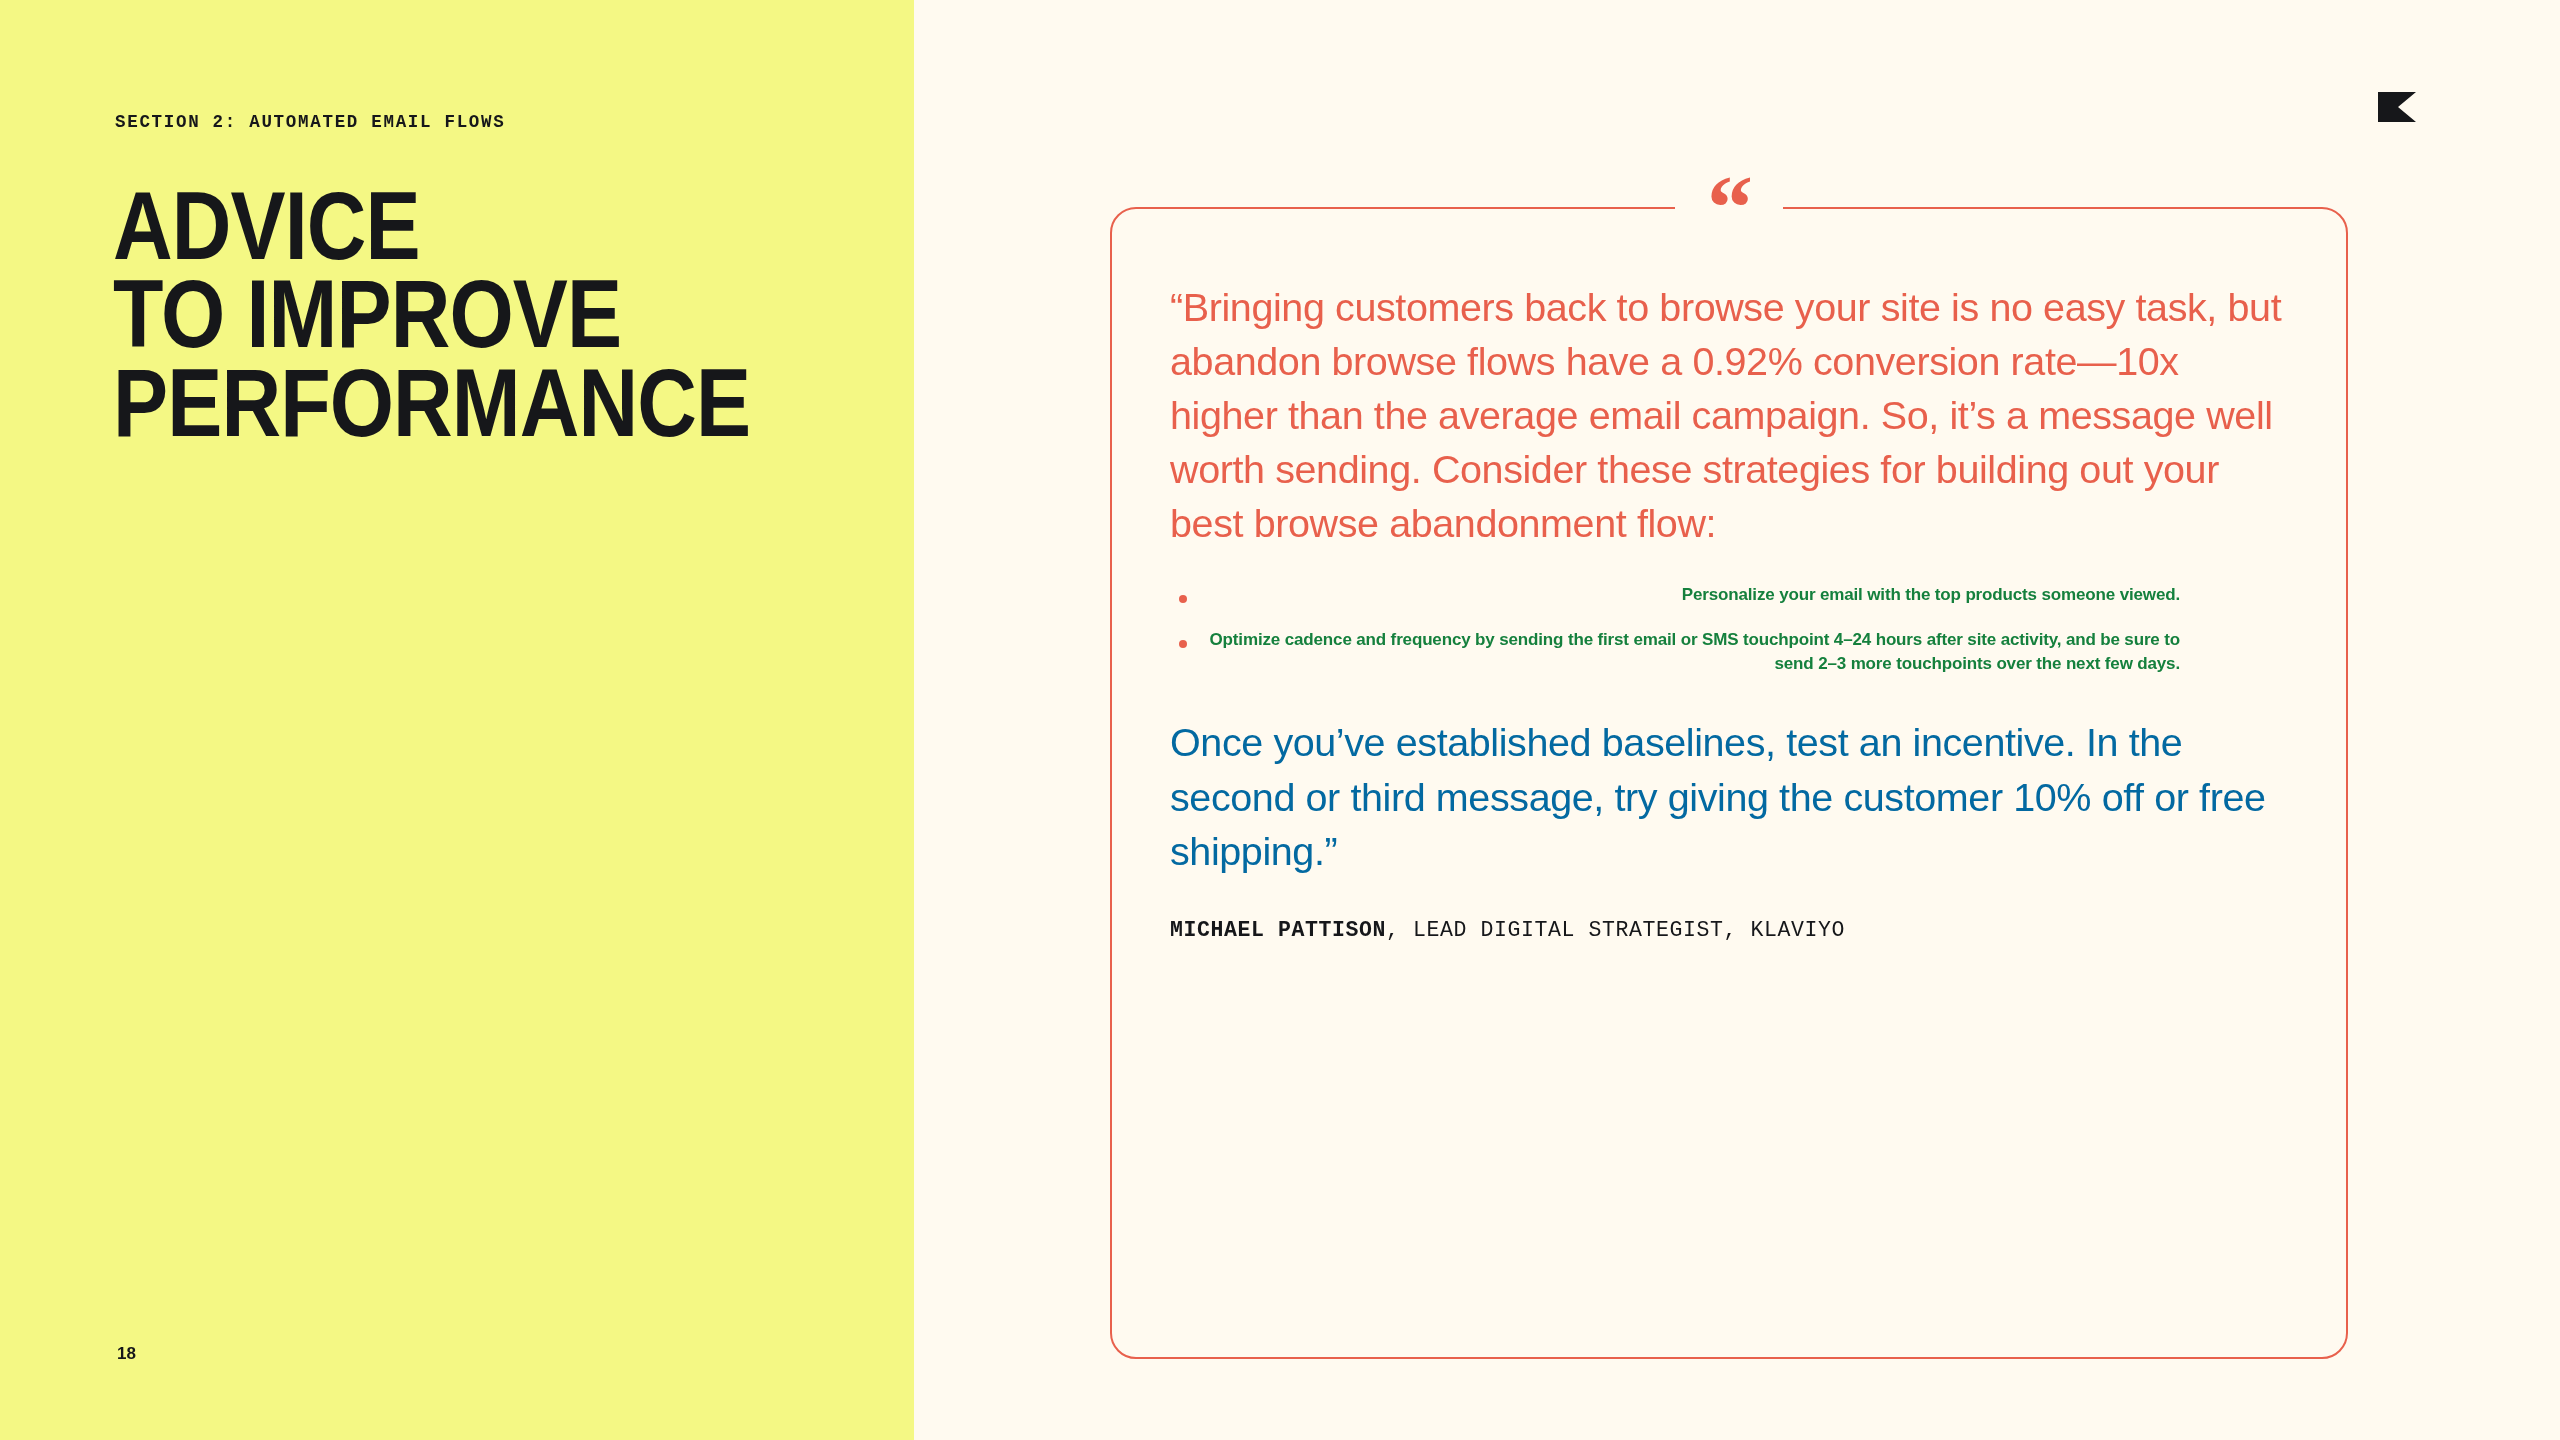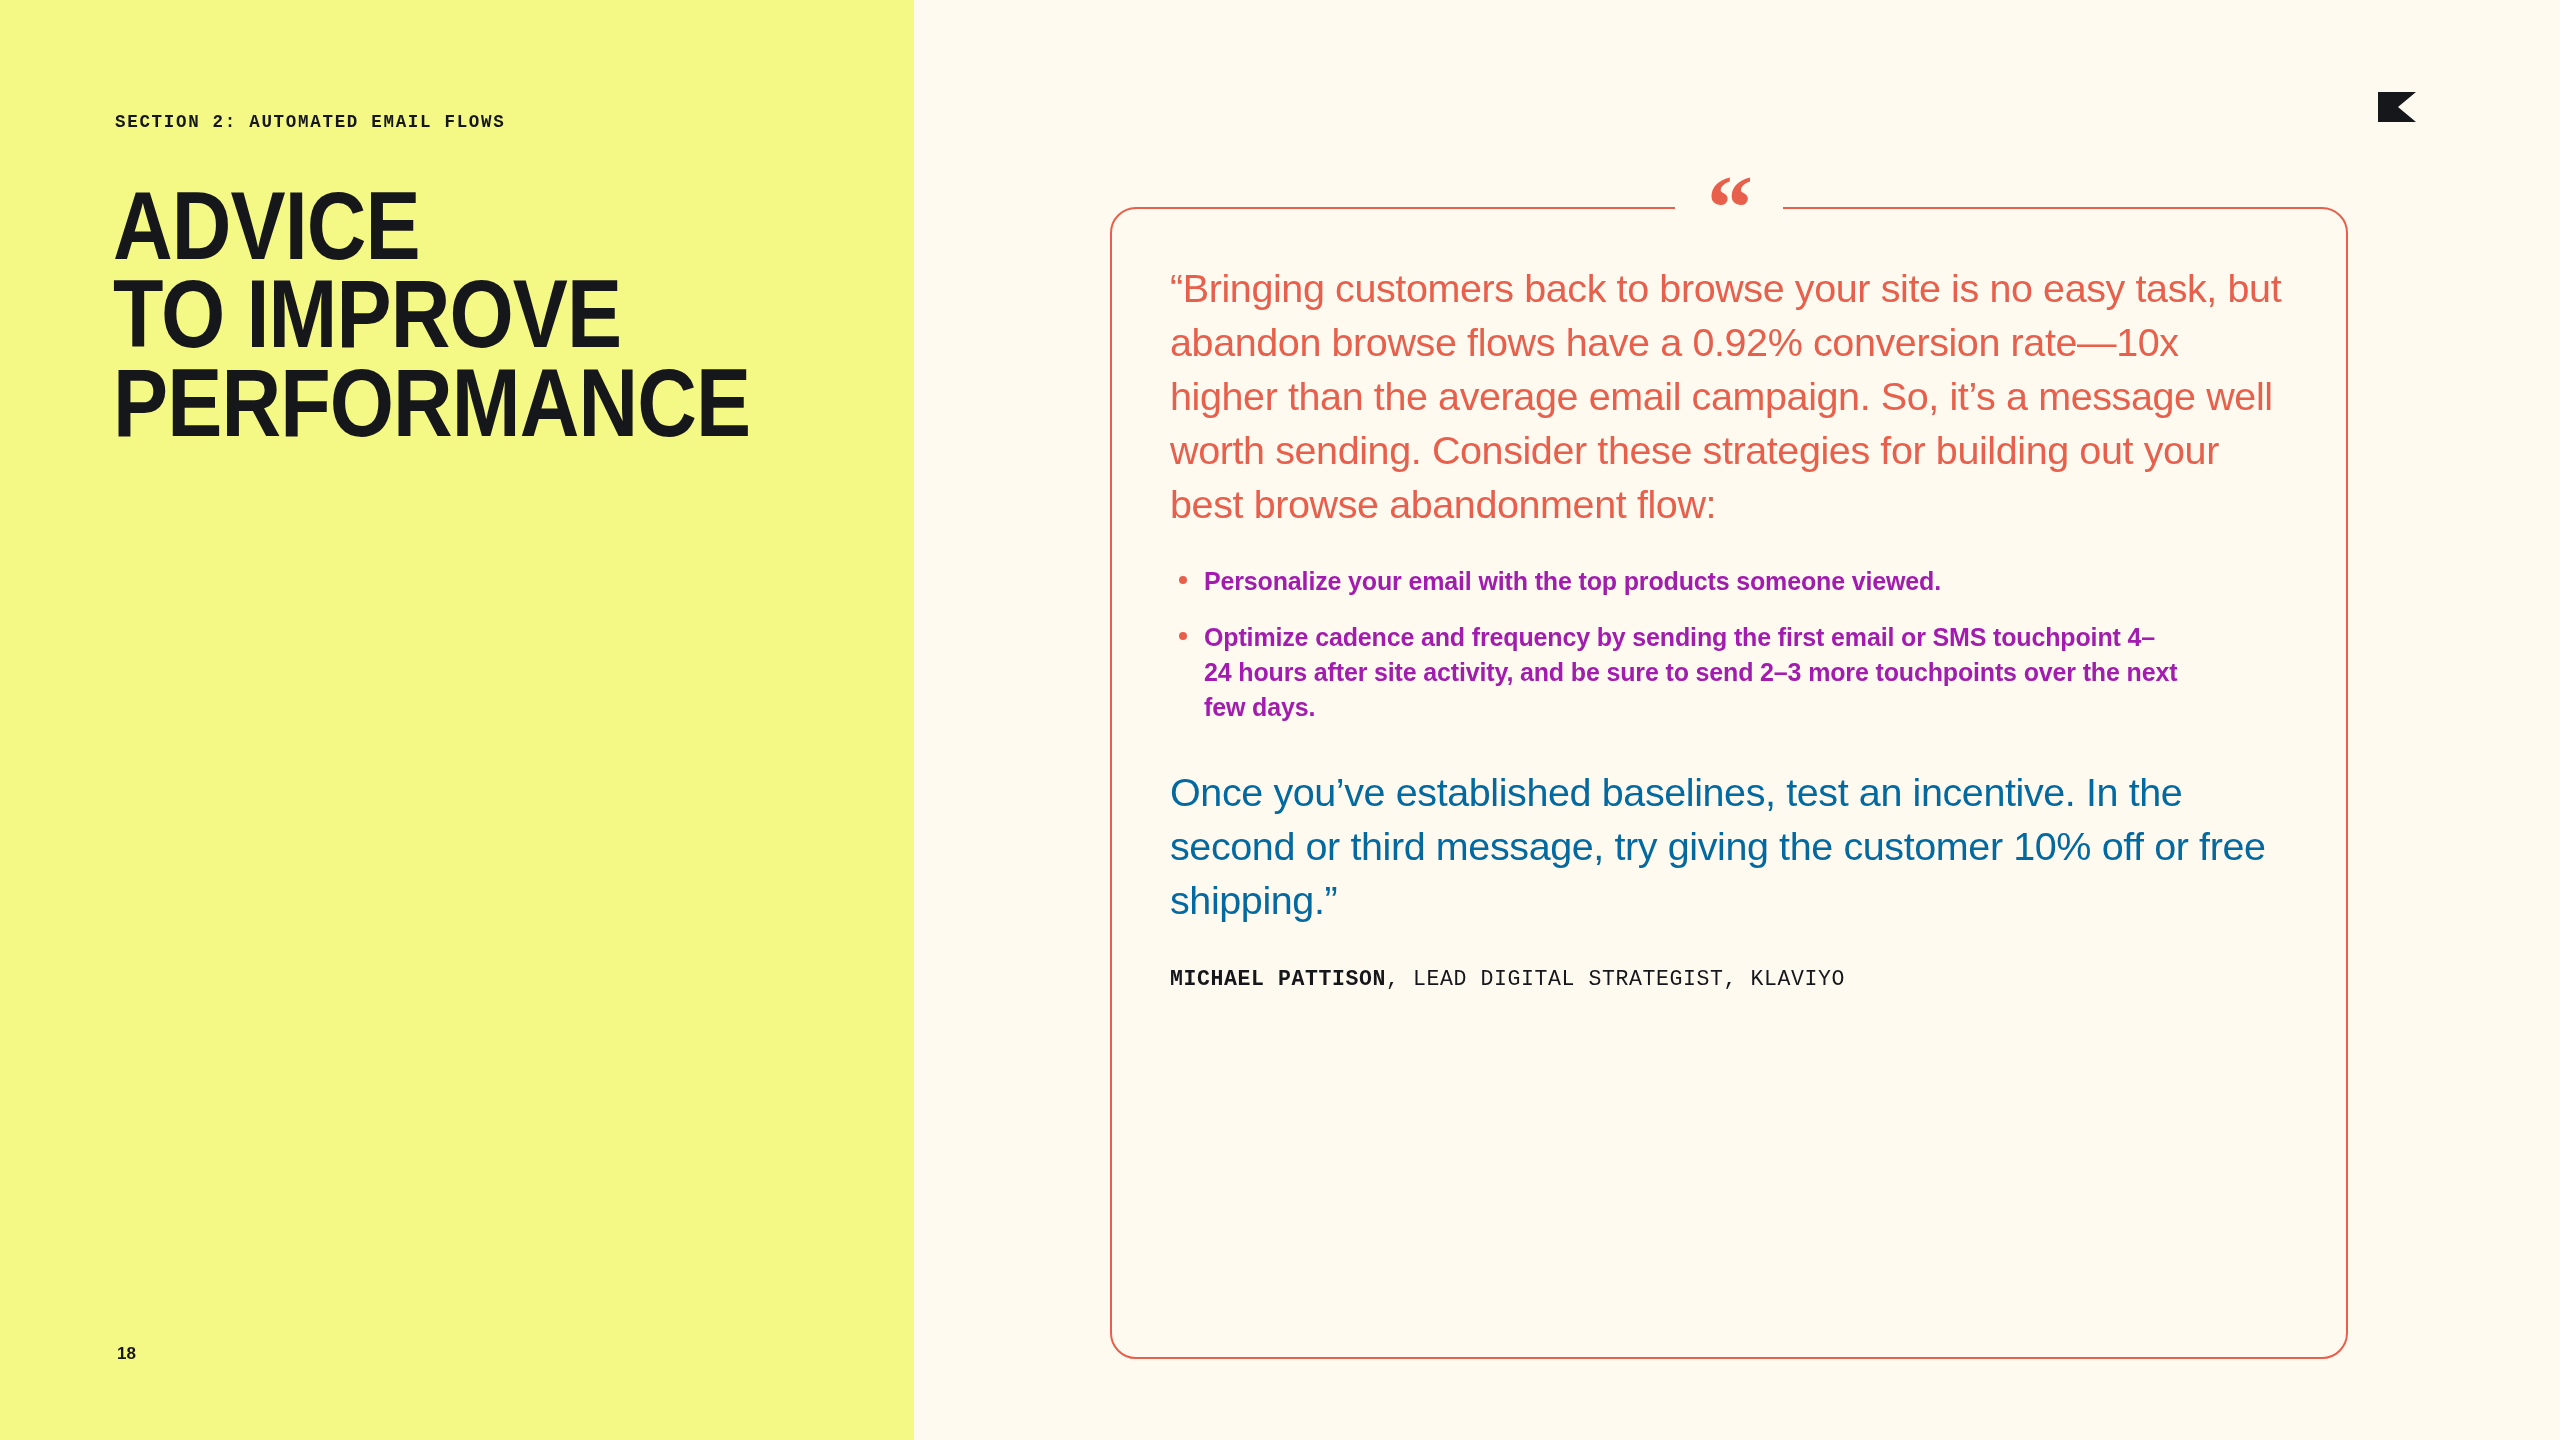--- a/index.html
+++ b/index.html
@@ -120,21 +120,21 @@
     font-size: 92px;
     line-height: 1;
     font-weight: 700;
     color: #e8604c;
     letter-spacing: -2px;
   }
 
   .card-inner {
     position: absolute;
     left: 58px;
-    top: 52px;
+    top: 71px;
     right: 58px;
   }
 
   .quote-lead {
     font-family: "Liberation Sans", sans-serif;
     font-size: 39.5px;
     line-height: 1.37;
     color: #e8604c;
     letter-spacing: -0.4px;
     font-weight: 400;
@@ -142,26 +142,27 @@
 
   .bullets {
     margin-top: 32px;
     list-style: none;
   }
 
   .bullets li {
     position: relative;
     padding-left: 34px;
     margin-bottom: 22px;
-    font-size: 25px;
+    font-size: 17px;
     line-height: 1.39;
     font-weight: 700;
-    color: #a21caf;
+    color: #15803d;
     letter-spacing: -0.15px;
     max-width: 1010px;
+    text-align: right;
   }
 
   .bullets li:last-child { margin-bottom: 0; }
 
   .bullets li::before {
     content: "";
     position: absolute;
     left: 9px;
     top: 12px;
     width: 8px;

